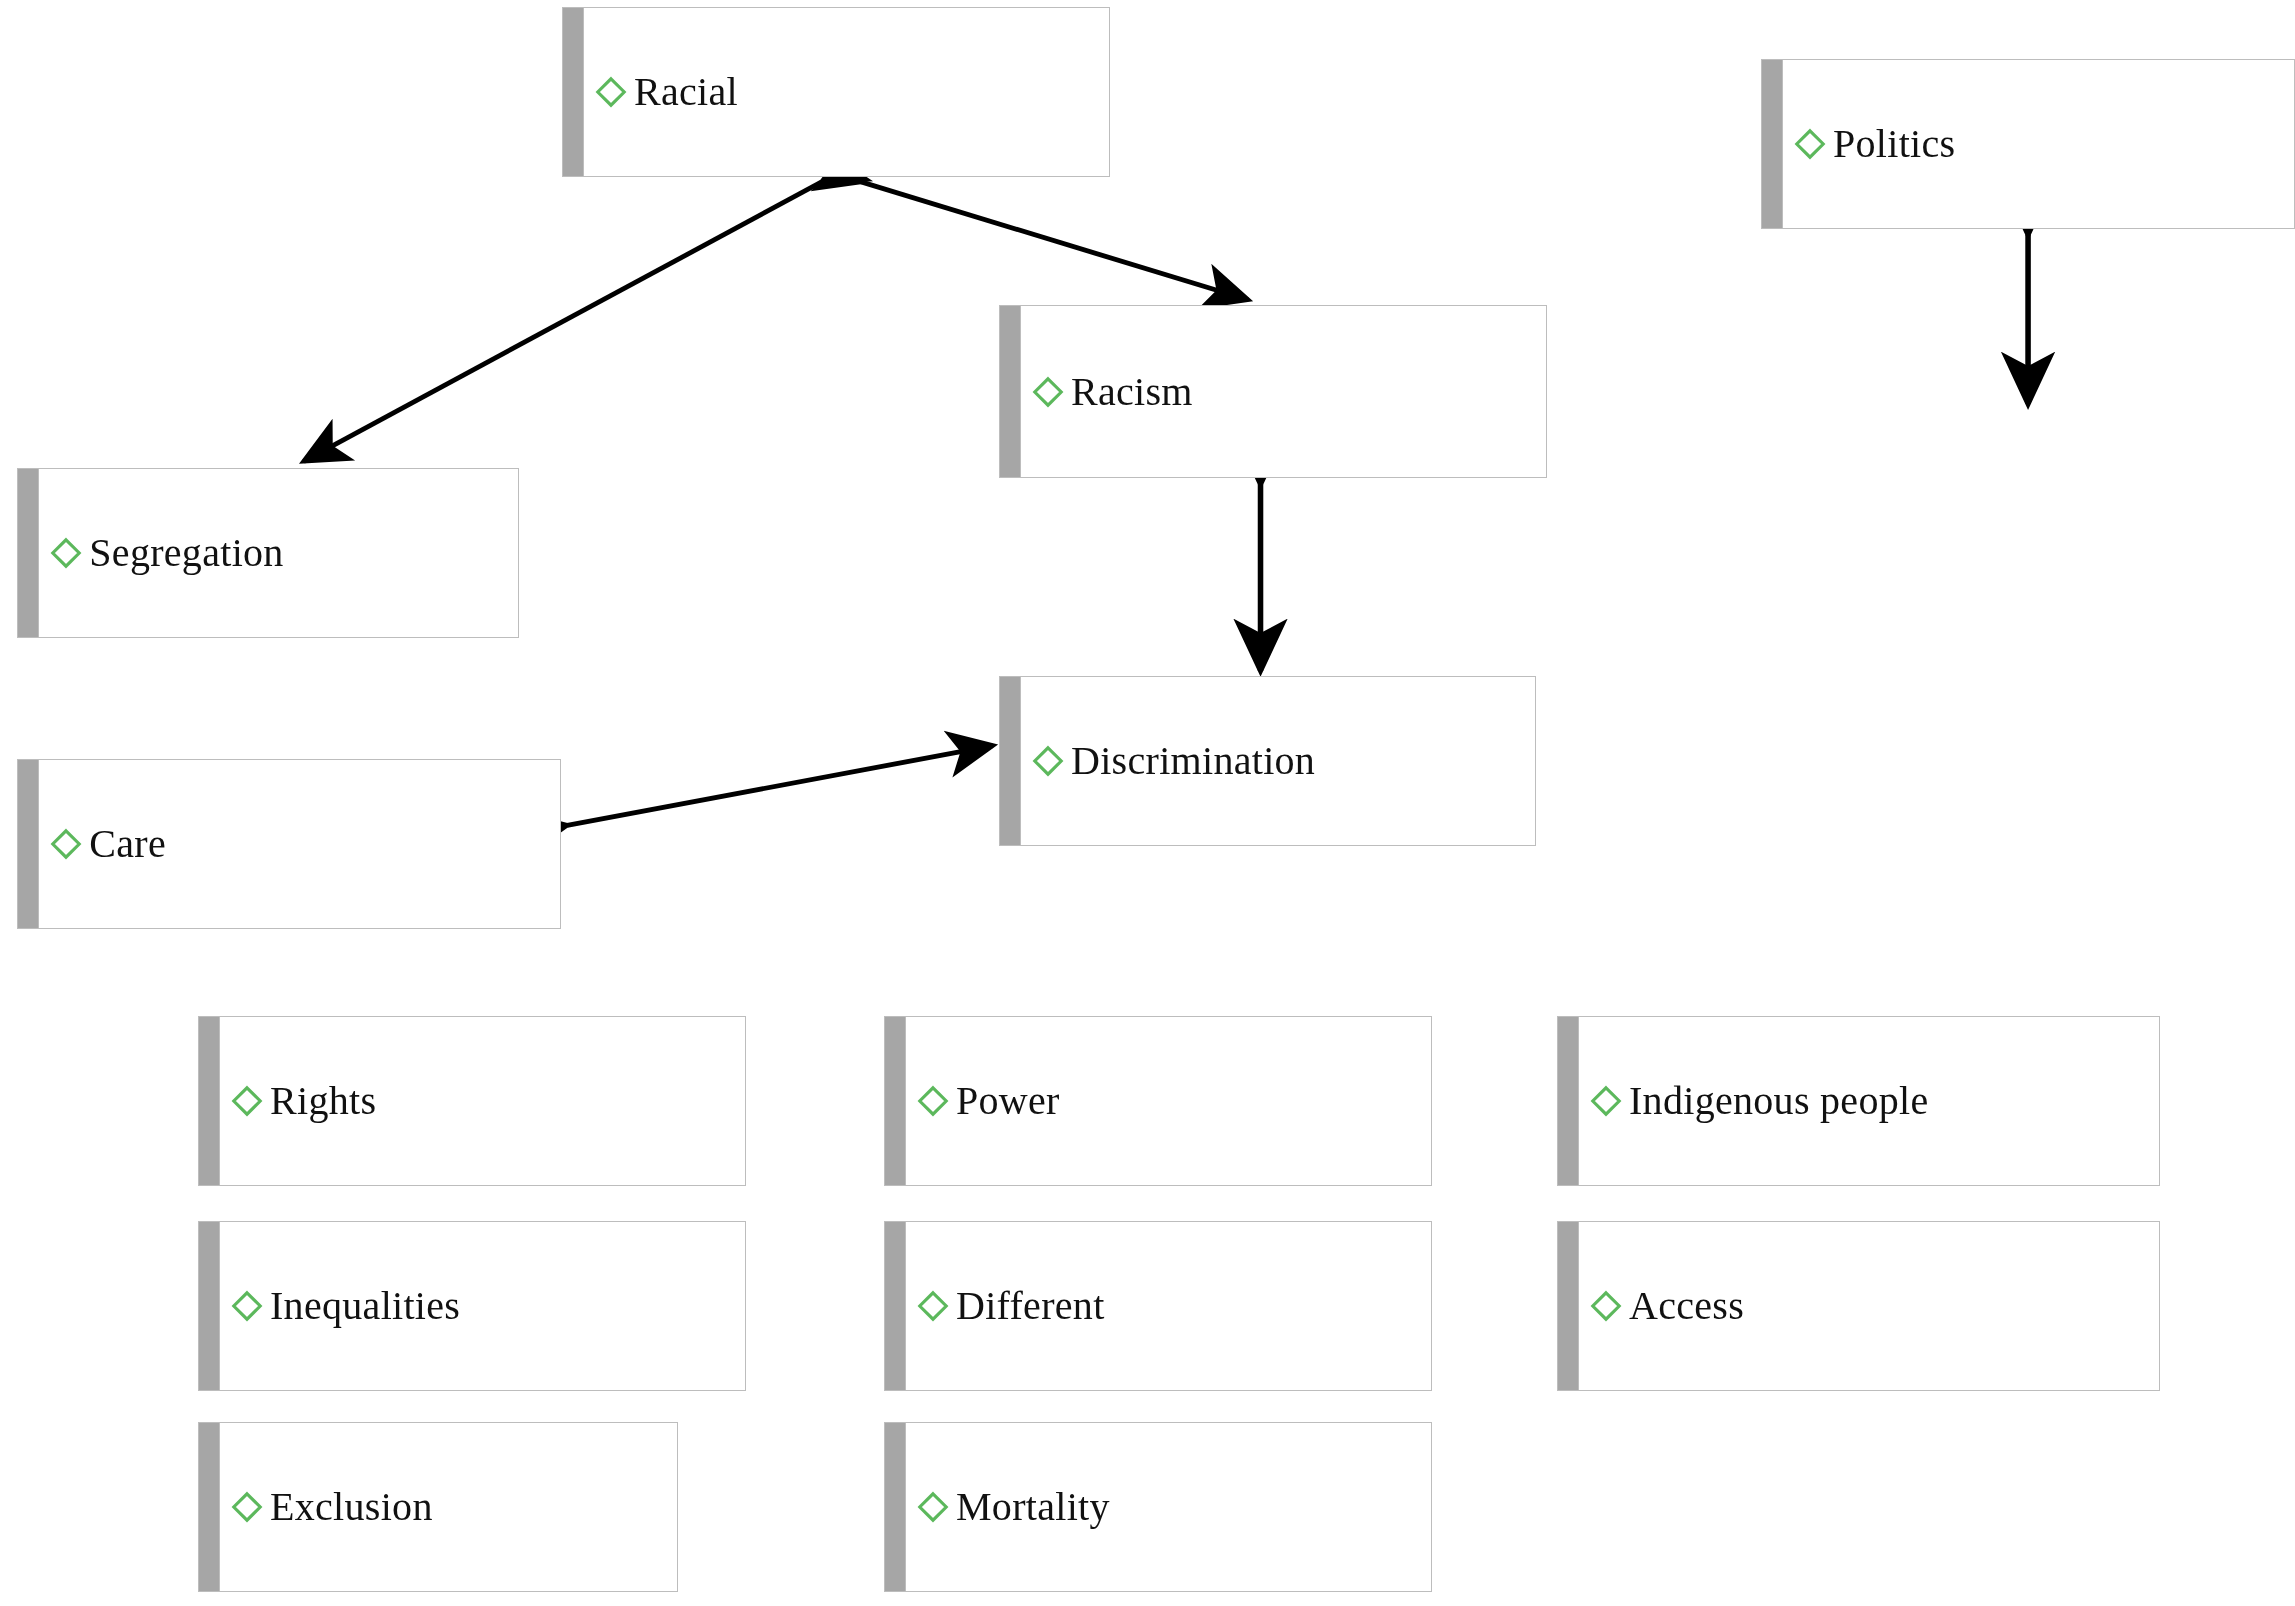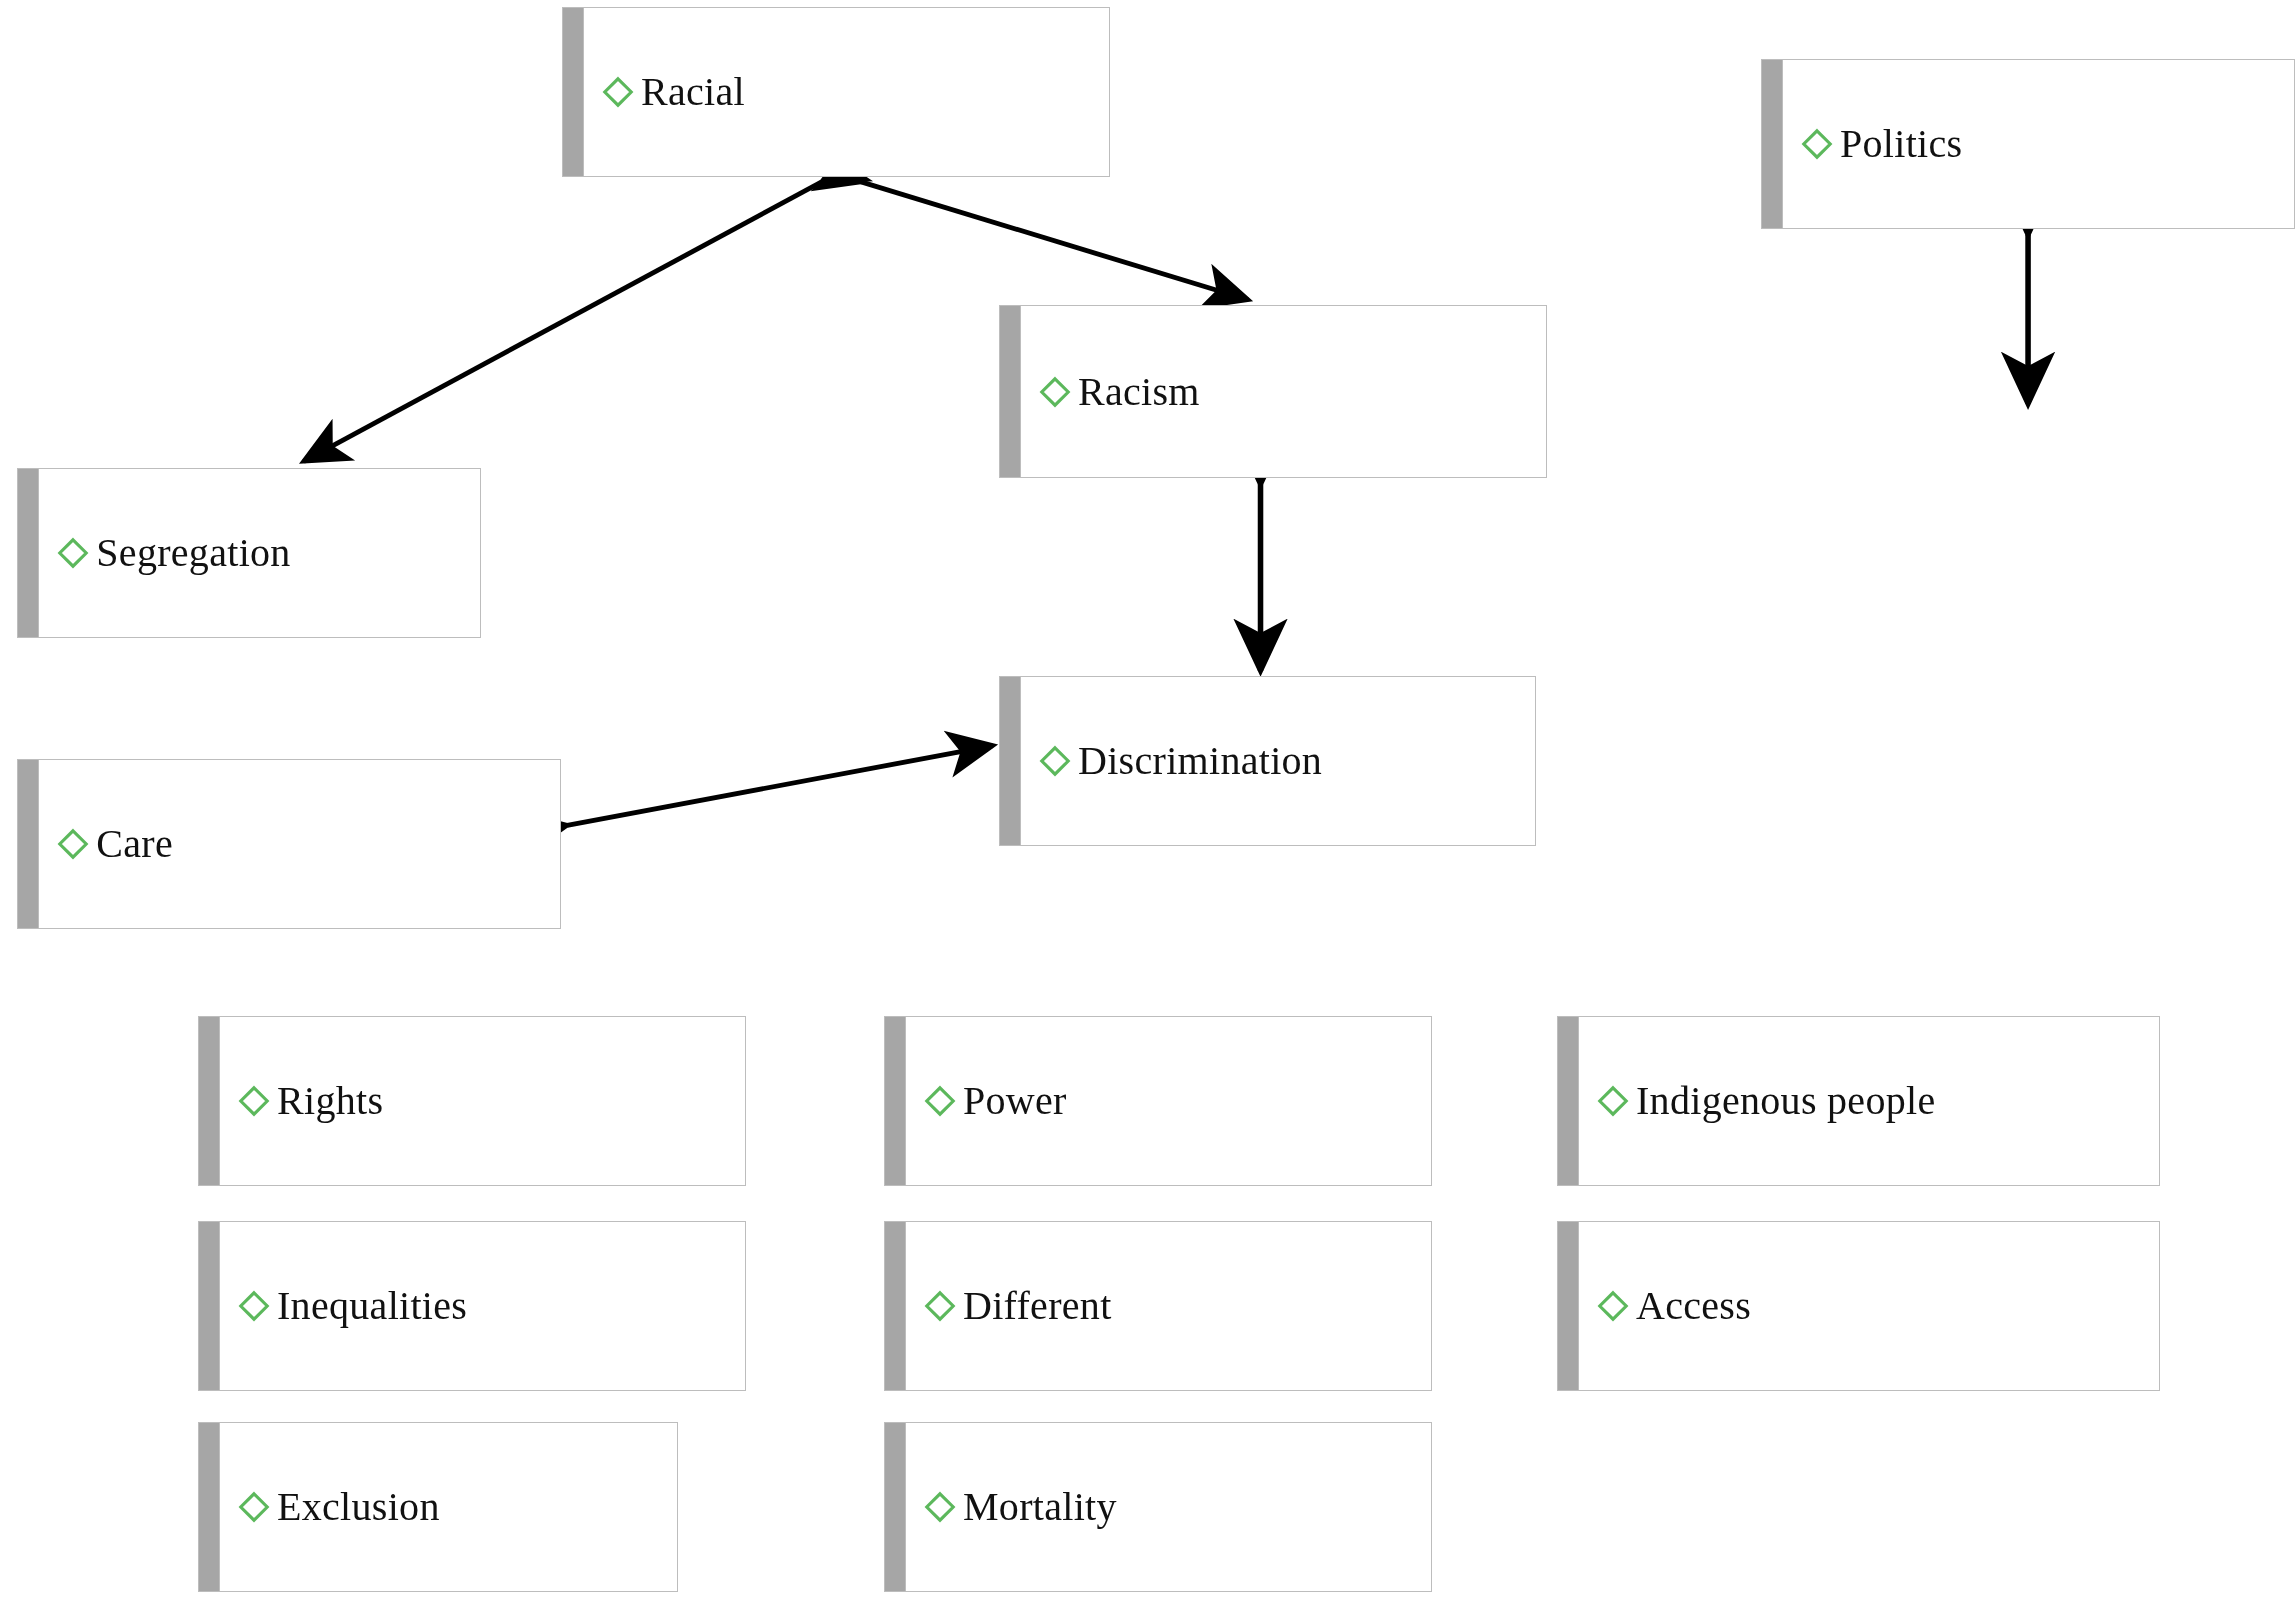--- a/index.html
+++ b/index.html
@@ -11,21 +11,21 @@
   
   #edges{position:absolute;left:0;top:0;width:2295px;height:1607px;z-index:1;}
 
   
   .node{position:absolute;z-index:2;display:flex;align-items:stretch;
         box-sizing:border-box;}
   .node .bar{width:21px;flex:0 0 21px;background:#a6a6a6;
              border:0.7px solid #bdbdbd;border-right:none;box-sizing:border-box;}
   .node .body{flex:1 1 auto;background:#ffffff;border:0.7px solid #bdbdbd;
               box-sizing:border-box;display:flex;align-items:center;
-              padding-left:18px;position:relative;}
+              padding-left:11px;position:relative;}
   .node .dia{flex:0 0 auto;width:32px;height:32px;margin-right:7px;
              display:block;}
   .node .lbl{font-size:40px;line-height:1;color:#111111;white-space:nowrap;
              letter-spacing:0.3px;}
 
   
   .node.grid .body{align-items:center;}
 </style>
 </head>
 <body>
@@ -53,21 +53,21 @@
   <div class="node" style="left:562px;top:7px;width:548px;height:170px;">
     <div class="bar"></div>
     <div class="body">
       <svg class="dia" viewBox="0 0 46 46">
         <path d="M23 4 L42 23 L23 42 L4 23 Z" fill="none" stroke="#5cb85c" stroke-width="4.5"></path>
       </svg>
       <span class="lbl">Racial</span>
     </div>
   </div>
 
-  <div class="node" style="left:17.3px;top:468px;width:464px;height:170px;">
+  <div class="node" style="left:17.3px;top:468px;width:502px;height:170px;">
     <div class="bar"></div>
     <div class="body">
       <svg class="dia" viewBox="0 0 46 46">
         <path d="M23 4 L42 23 L23 42 L4 23 Z" fill="none" stroke="#5cb85c" stroke-width="4.5"></path>
       </svg>
       <span class="lbl">Segregation</span>
     </div>
   </div>
 
   <div class="node" style="left:999px;top:305px;width:548px;height:173px;">

